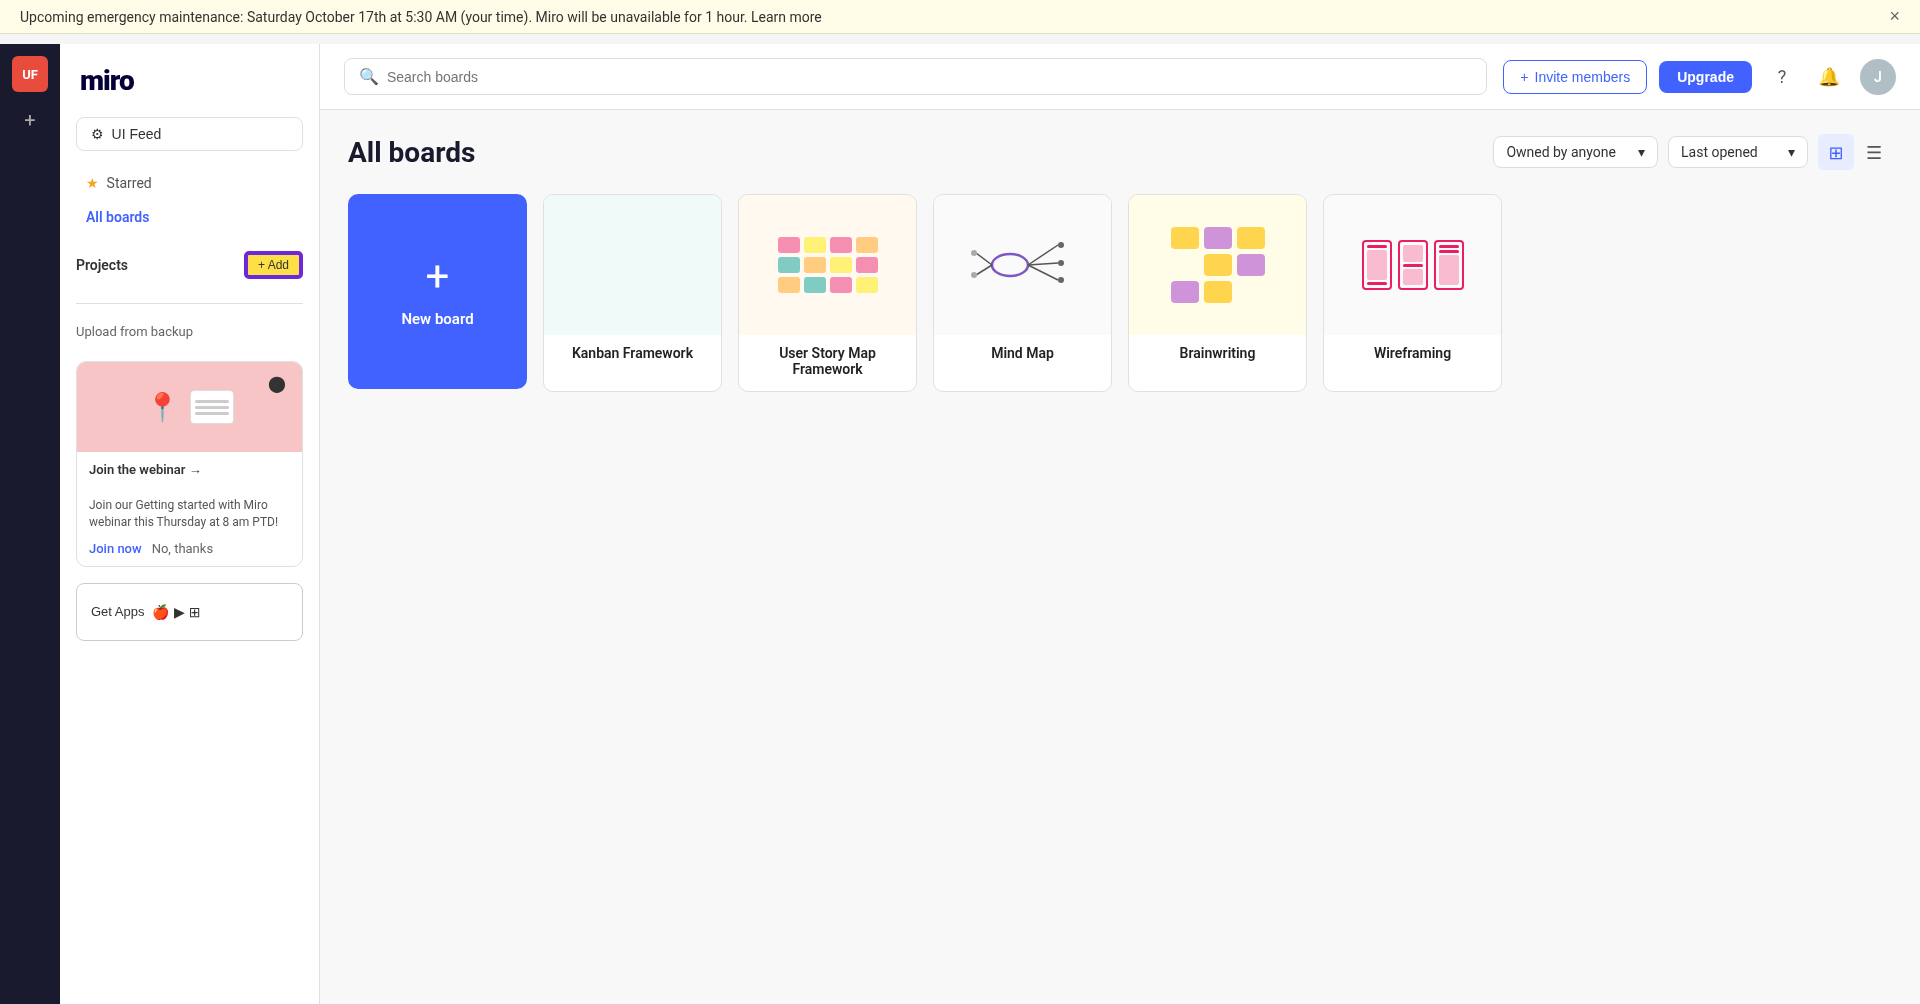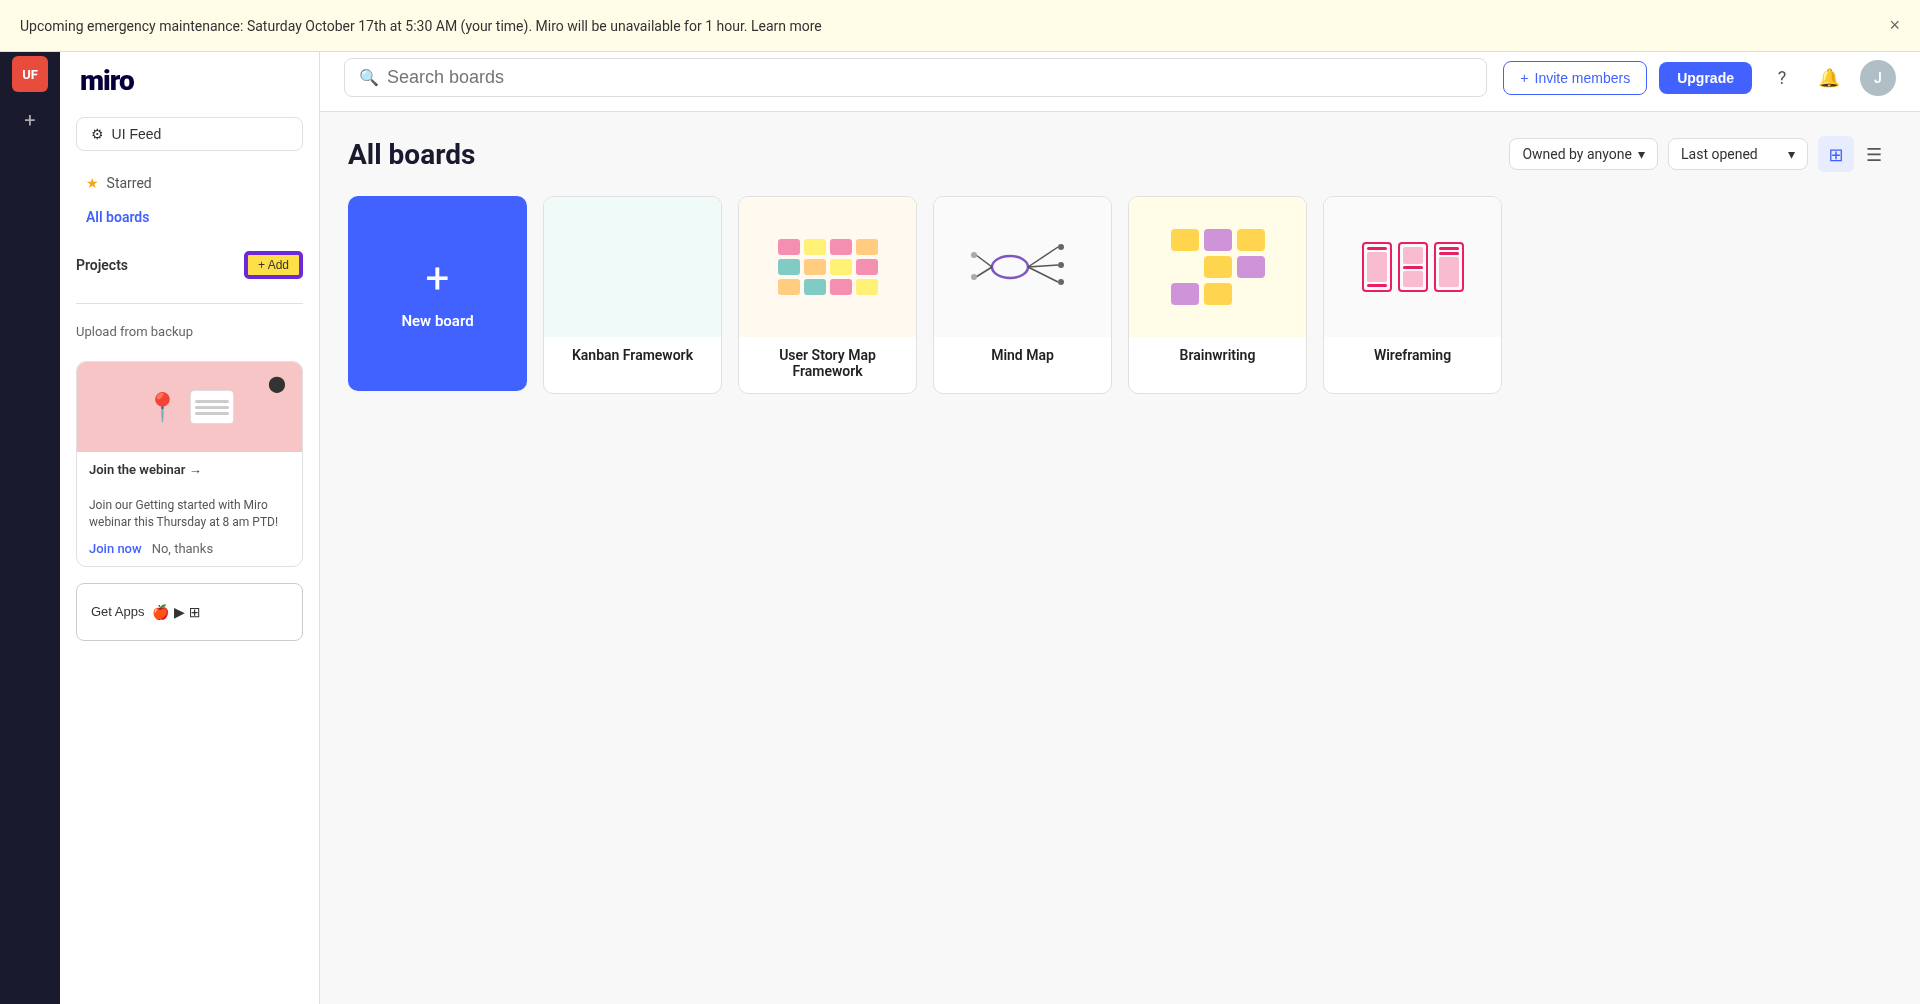--- a/index.html
+++ b/index.html
@@ -11,21 +11,21 @@
       border-bottom: 1px solid #e0e0c8;
       padding: 10px 20px;
       display: flex;
       align-items: center;
       justify-content: space-between;
       font-size: 14px;
       color: #333;
       position: fixed;
       top: 0; left: 0; right: 0;
       z-index: 100;
-      height: 52px;
+      height: 34px;
     }
     .banner-close {
       cursor: pointer;
       font-size: 18px;
       color: #666;
       background: none;
       border: none;
     }
 
     
@@ -242,21 +242,21 @@
       align-items: center;
       border: 1px solid #ddd;
       border-radius: 8px;
       padding: 8px 14px;
       gap: 8px;
       background: white;
     }
     .search-box input {
       border: none;
       outline: none;
-      font-size: 18px;
+      font-size: 14px;
       flex: 1;
       color: #333;
     }
     .search-icon { color: #888; font-size: 16px; }
     .top-bar-actions { display: flex; align-items: center; gap: 12px; }
     .invite-btn {
       display: flex;
       align-items: center;
       gap: 6px;
       padding: 8px 16px;
@@ -327,21 +327,21 @@
     .filter-btn {
       padding: 7px 12px;
       border: 1.5px solid #ddd;
       border-radius: 8px;
       font-size: 14px;
       cursor: pointer;
       background: white;
       color: #333;
       display: flex;
       align-items: center;
-      gap: 6px;
+      gap: 22px;
       min-width: 140px;
       justify-content: space-between;
     }
     .view-toggle {
       display: flex;
       gap: 2px;
     }
     .view-btn {
       width: 36px;
       height: 36px;

